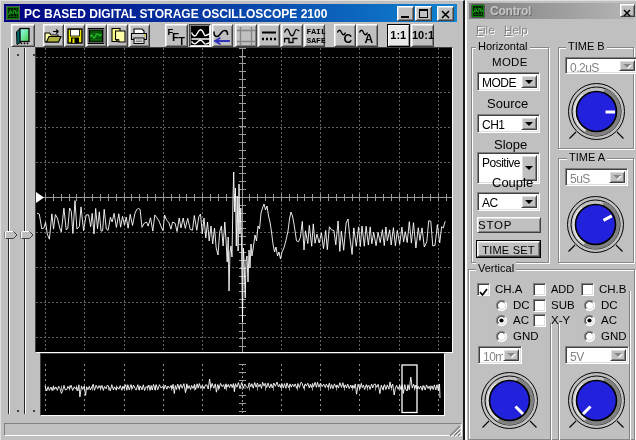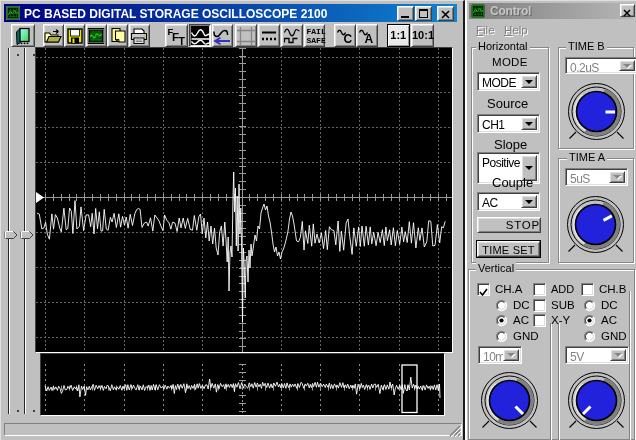--- a/index.html
+++ b/index.html
@@ -275,21 +275,21 @@
       <span class="arr"></span>
     </span>
   </div>
 <div class="lbl" style="left:492px;top:175px">Couple</div>
 <div class="combo" style="left:477px;top:192px;width:63px;height:19px">
     <span class="tx">AC</span>
     <span class="cbtn">
       <span class="arr"></span>
     </span>
   </div>
-<div class="raised abs" style="left:477px;top:217px;width:64px;height:16px;text-align:right;font-size:11.5px;letter-spacing:0.8px;padding-top:1px;white-space:nowrap">STOP</div>
+<div class="raised abs" style="left:477px;top:217px;width:64px;height:16px;text-align:left;font-size:11.5px;letter-spacing:0.8px;padding-top:1px;white-space:nowrap">STOP</div>
 <div class="raised abs" style="left:477px;top:241px;width:63px;height:16px;text-align:center;font-size:11px;letter-spacing:0.2px;padding-top:2px;white-space:nowrap;outline:1px solid #000">TIME SET</div>
 
 <div class="abs etch" style="left:558px;top:47px;width:76px;height:102px"></div>
 <div class="glbl" style="left:566px;top:40px">TIME B</div>
 <div class="combo" style="left:565px;top:57px;width:73px;height:17px">
     <span class="tx dis">0.2uS</span>
     <span class="cbtn">
       <span class="arr arrd"></span>
     </span>
   </div>

